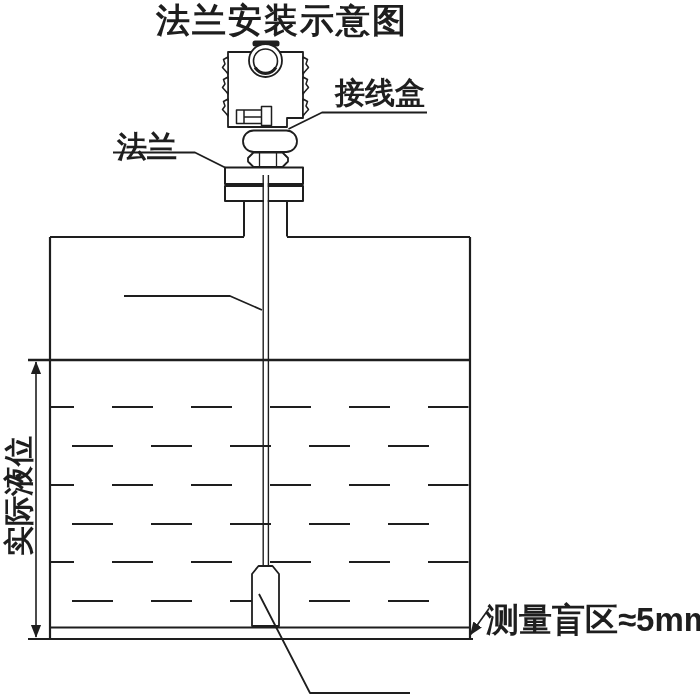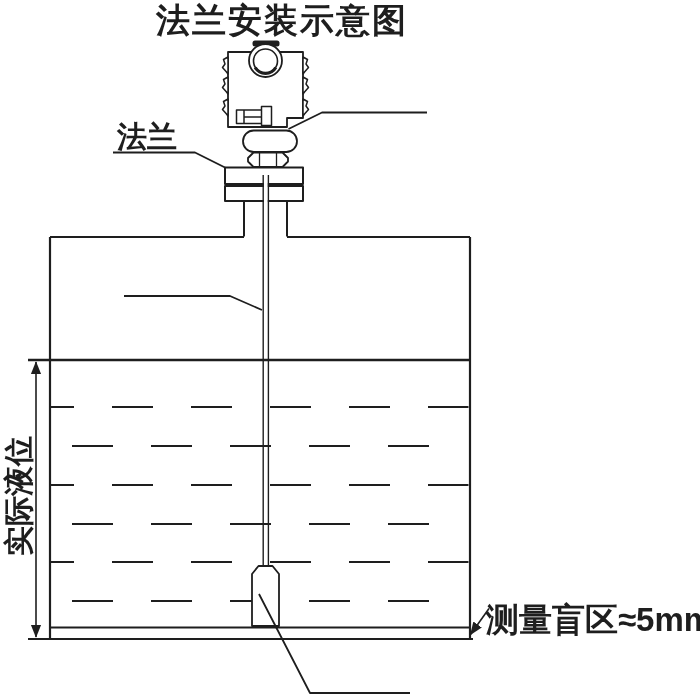--- a/index.html
+++ b/index.html
@@ -133,21 +133,22 @@
       <polyline points="427,112.5 322,112.5 288.5,129"></polyline>
       <polyline points="124,296 230,296 262,310"></polyline>
       <polyline points="259,594 310,693 410,693"></polyline>
     </g>
 
     <line x1="489" y1="608.5" x2="470.5" y2="634.5" stroke="#1e1e1e" stroke-width="1.6" marker-end="url(#arr)"></line>
   </svg>
 
   <div class="label title" style="left:156px; top:3px;">法兰安装示意图</div>
 
+  <div class="label lbl30" style="left:335px; top:77px;">接线盒</div>
 
-  <div class="label lbl30" style="left:117px; top:121px;">法兰</div>
+  <div class="label lbl30" style="left:117px; top:131px;">法兰</div>
 
 
   <div class="label lbl30 vert" style="left:-50px; top:479px;">实际液位</div>
 
 
   <div class="label lbl27" style="left:486px; top:603px;">测量盲区≈5mm</div>
 </div>
 
 </body></html>

